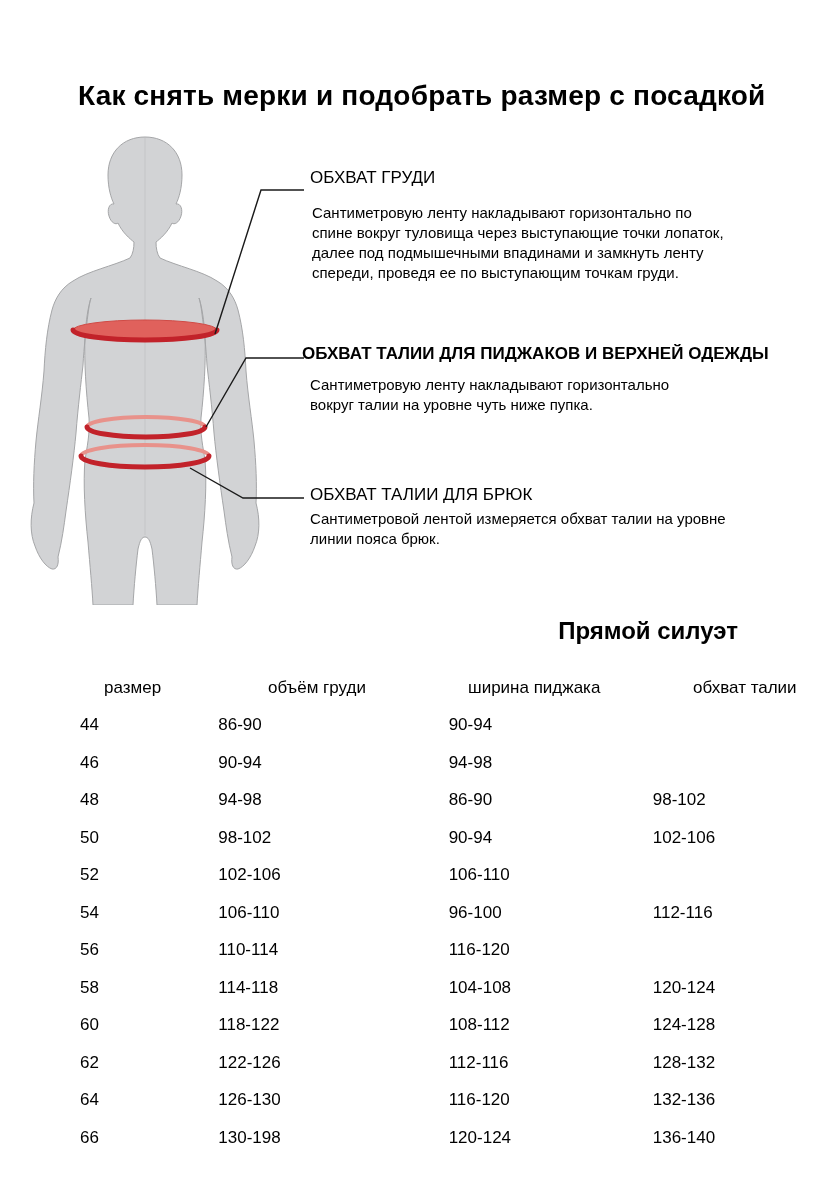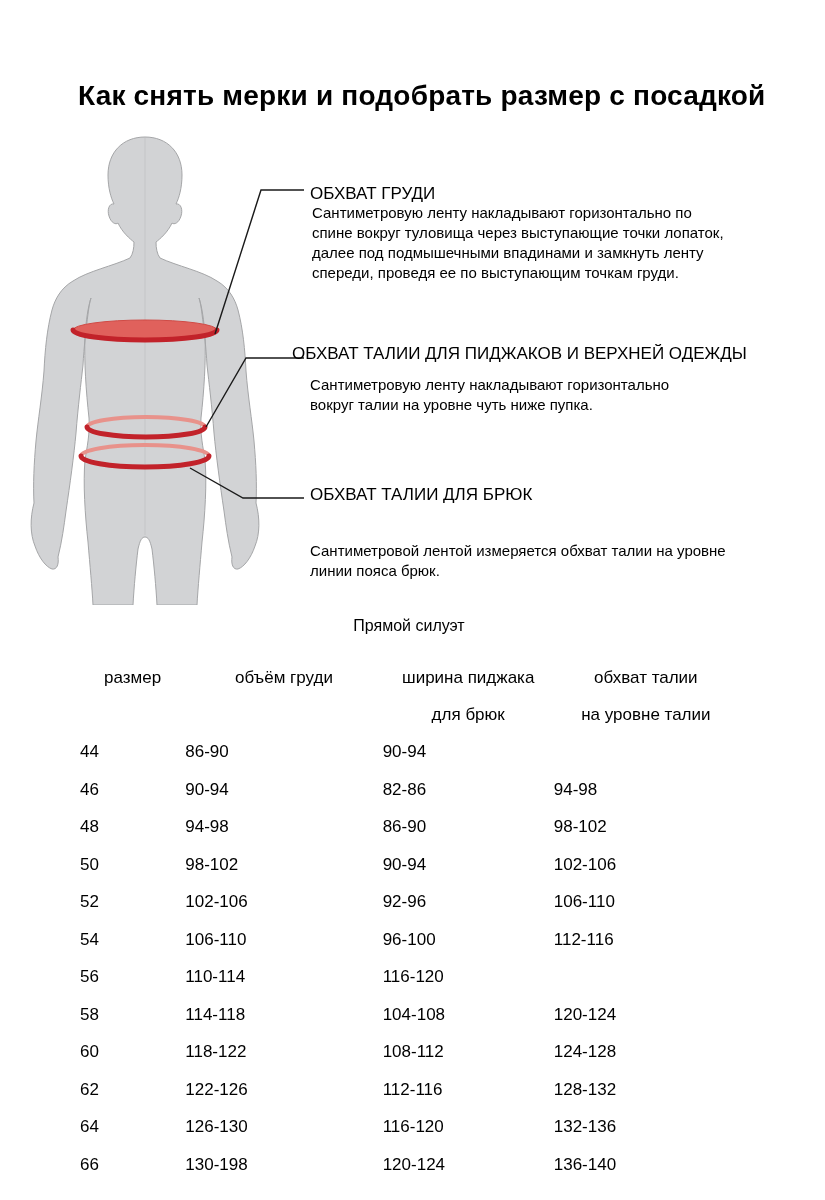--- a/index.html
+++ b/index.html
@@ -7,29 +7,29 @@
     width:825px;height:1200px;background:#ffffff;position:relative;
     font-family:"Liberation Sans", sans-serif;color:#000;overflow:hidden;
   }
   .page-title{
     position:absolute;left:78px;top:80px;font-size:28px;font-weight:700;
     letter-spacing:.2px;white-space:nowrap;
   }
   .figure-svg{position:absolute;left:25px;top:135px;}
   .meas-h{position:absolute;font-size:17px;font-weight:400;white-space:nowrap;}
   .meas-b{position:absolute;font-size:15px;line-height:20px;white-space:pre-line;}
-  .h1{left:310px;top:184px;}
+  .h1{left:310px;top:168px;}
   .b1{left:312px;top:203px;width:445px;}
-  .h2{left:292px;top:344px;}
+  .h2{left:302px;top:344px;font-weight:bold;}
   .b2{left:310px;top:375px;width:435px;}
   .h3{left:310px;top:485px;}
-  .b3{left:310px;top:509px;width:475px;margin-top:32px;}
+  .b3{left:310px;top:509px;width:475px;}
   .table-wrap{position:absolute;left:80px;top:617px;width:658px;}
-  .t-title{text-align:center;font-size:16px;font-weight:400;margin:0 0 24px 0;}
-  .t-header-row,.t-row{display:grid;grid-template-columns:16% 30% 26% 28%;}
+  .t-title{text-align:right;font-size:24px;font-weight:700;margin:0 0 24px 0;}
+  .t-header-row,.t-row{display:grid;grid-template-columns:16% 30% 26% 28%;gap:33px;}
   .th{ text-align:center;font-size:17px;line-height:37px;height:37px;}
   .t-cell{font-size:17px;line-height:37.5px;height:37.5px;}
 </style>
 </head>
 <body>
 
 <div class="page-title">Как снять мерки и подобрать размер с посадкой</div>
 
 <svg class="figure-svg" width="285" height="470" viewBox="0 0 285 470" aria-hidden="true">
 
@@ -126,54 +126,46 @@
 линии пояса брюк.</div>
 
 <div class="table-wrap">
   <div class="t-title">Прямой силуэт</div>
   <div class="t-header-row">
     <div class="th">размер</div>
     <div class="th">объём груди</div>
     <div class="th">ширина пиджака</div>
     <div class="th">обхват талии</div>
   </div>
-  <div class="t-header-row">
-    <div class="th"></div>
-    <div class="th"></div>
-    <div class="th">для брюк</div>
-    <div class="th">на уровне талии</div>
-  </div>
   <div>
       <div class="t-row">
         <div class="t-cell">44</div>
         <div class="t-cell">86-90</div>
         <div class="t-cell">90-94</div>
       </div>
       <div class="t-row">
         <div class="t-cell">46</div>
         <div class="t-cell">90-94</div>
-        <div class="t-cell">82-86</div>
         <div class="t-cell">94-98</div>
       </div>
       <div class="t-row">
         <div class="t-cell">48</div>
         <div class="t-cell">94-98</div>
         <div class="t-cell">86-90</div>
         <div class="t-cell">98-102</div>
       </div>
       <div class="t-row">
         <div class="t-cell">50</div>
         <div class="t-cell">98-102</div>
         <div class="t-cell">90-94</div>
         <div class="t-cell">102-106</div>
       </div>
       <div class="t-row">
         <div class="t-cell">52</div>
         <div class="t-cell">102-106</div>
-        <div class="t-cell">92-96</div>
         <div class="t-cell">106-110</div>
       </div>
       <div class="t-row">
         <div class="t-cell">54</div>
         <div class="t-cell">106-110</div>
         <div class="t-cell">96-100</div>
         <div class="t-cell">112-116</div>
       </div>
       <div class="t-row">
         <div class="t-cell">56</div>

